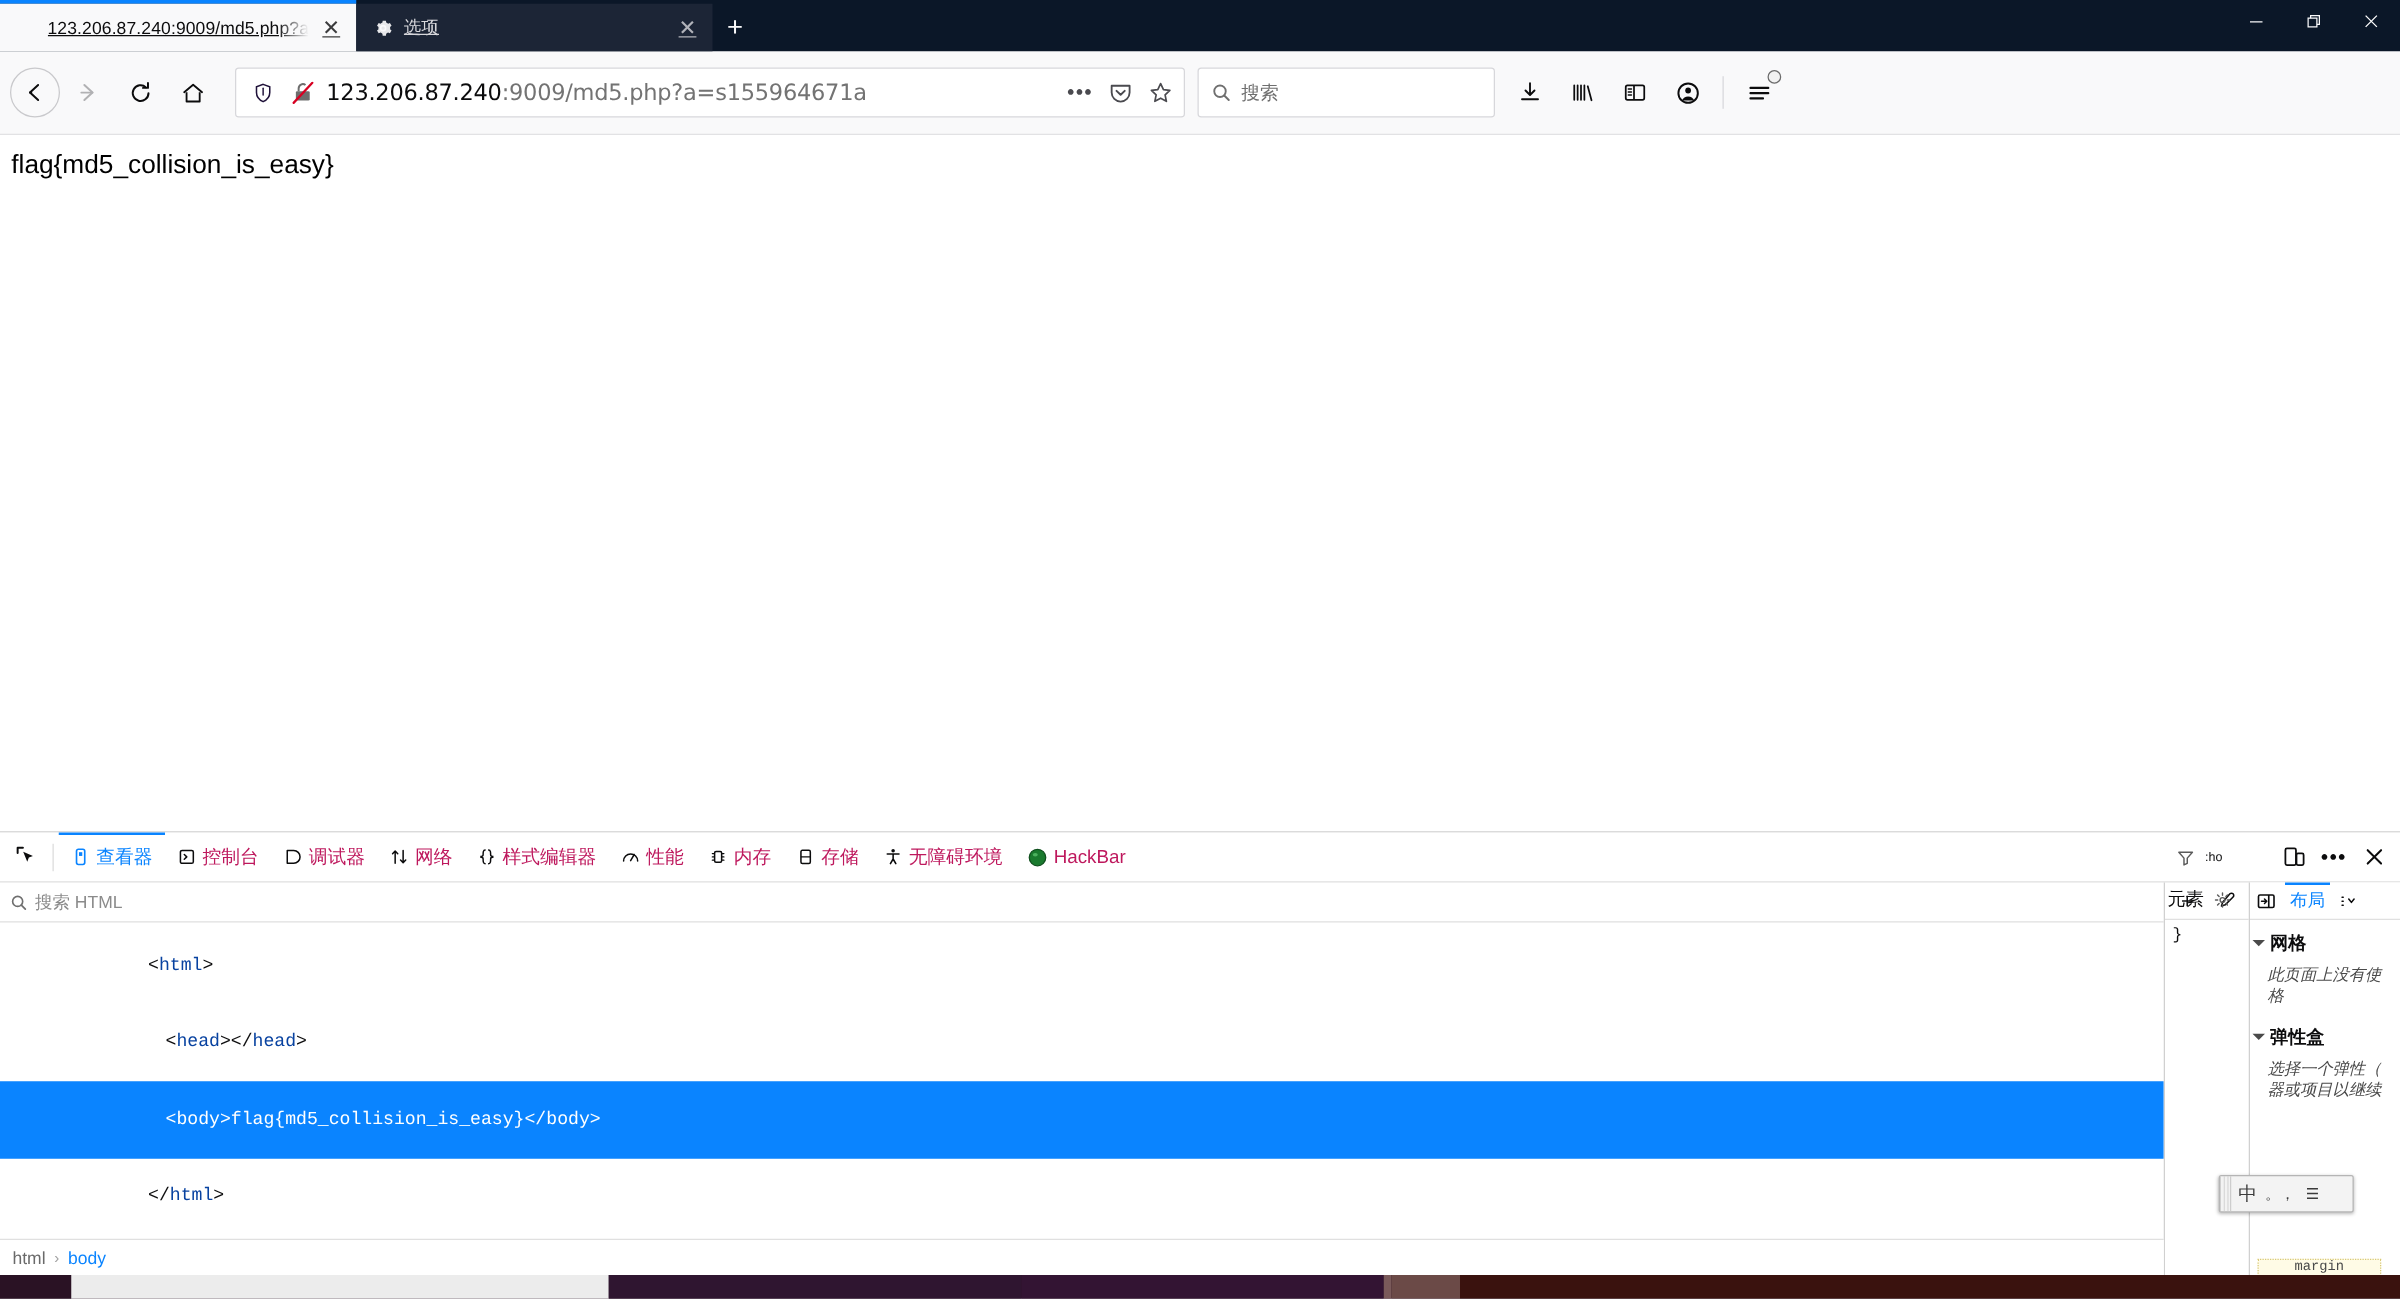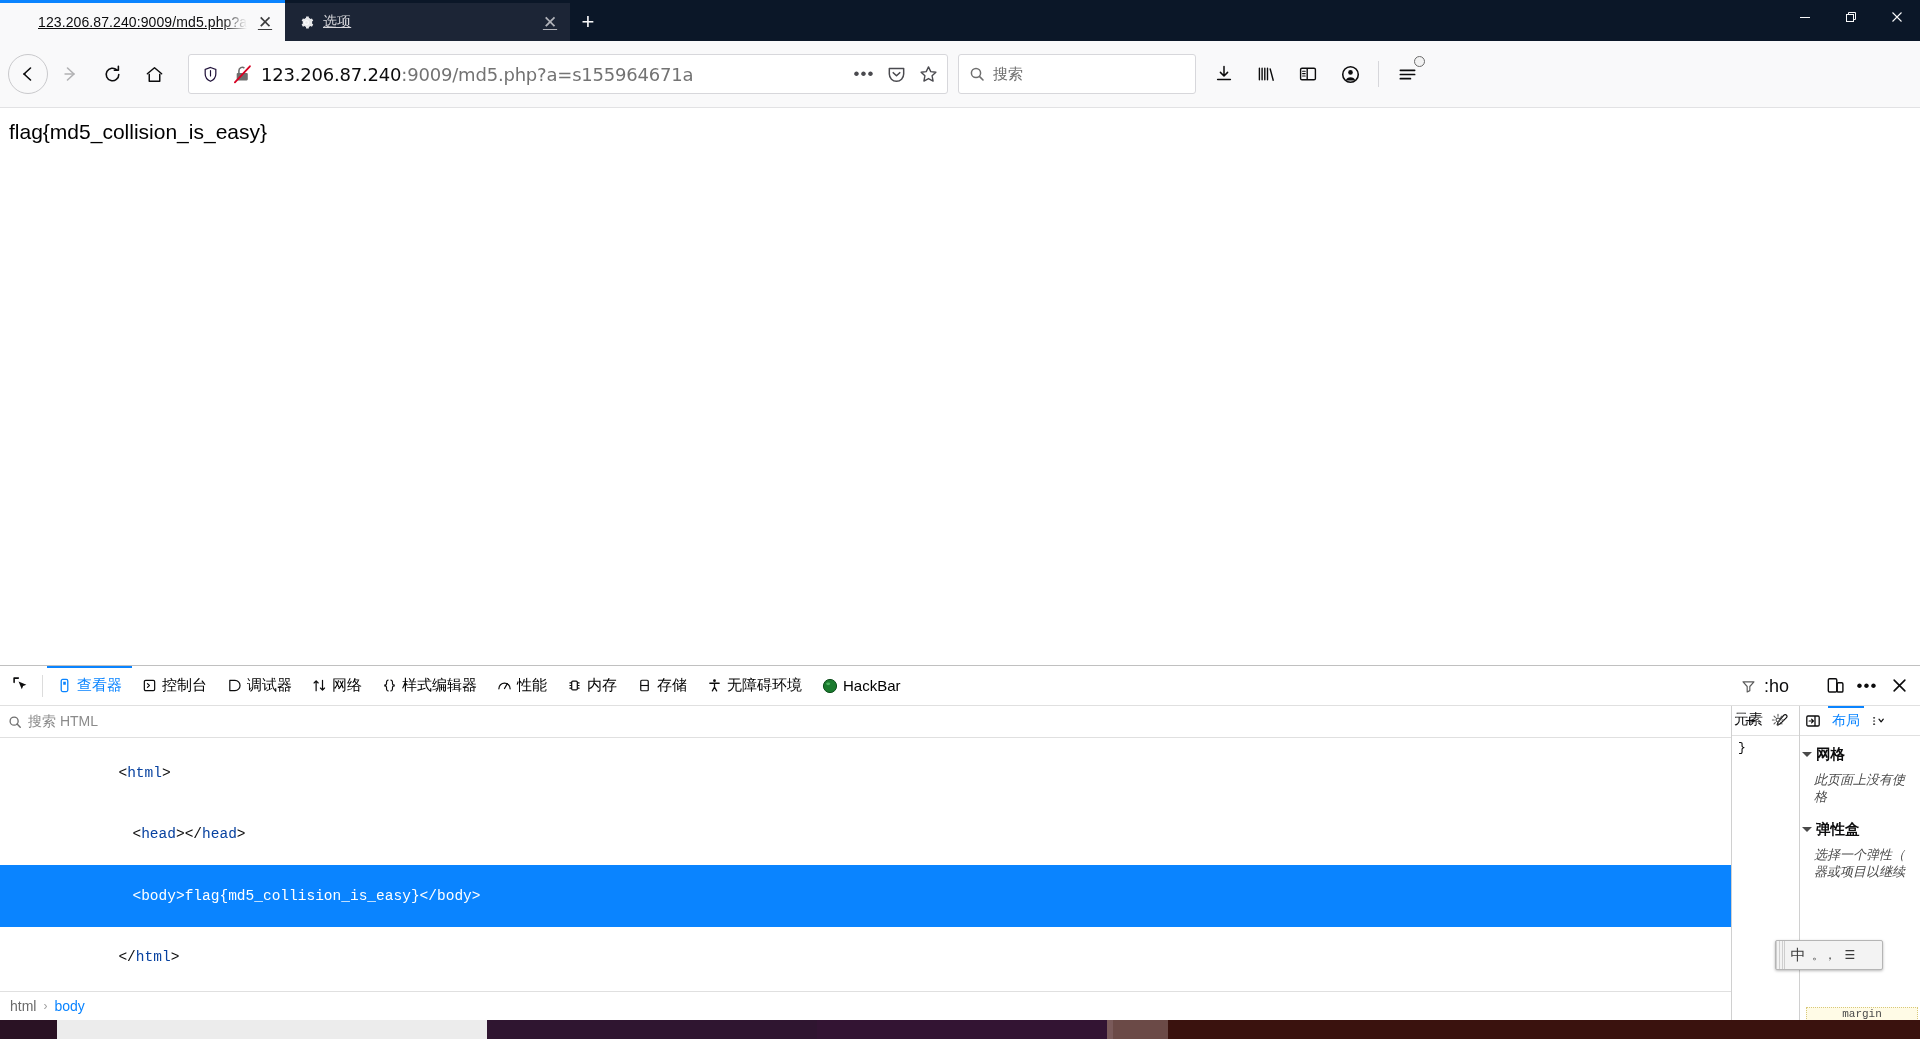--- a/index.html
+++ b/index.html
@@ -98,21 +98,21 @@
     border-bottom: 1px solid #e0e0e0; padding-left: 4px; flex: none;
   }
   .dt-picker {
     width: 34px; height: 34px; display: flex; align-items: center; justify-content: center;
     cursor: pointer; color: #0c0c0d;
   }
   .dt-sep { width: 1px; height: 22px; background: #dcdcdc; margin: 0 4px; }
   .dt-tabs { display: flex; align-items: stretch; height: 40px; }
   .dt-tab {
     display: flex; align-items: center; gap: 5px; padding: 0 10px;
-    font-size: 15px; color: #000000; cursor: pointer; position: relative;
+    font-size: 15px; color: #be185d; cursor: pointer; position: relative;
     white-space: nowrap;
   }
   .dt-tab.active { color: #0a84ff; }
   .dt-tab.active::before {
     content: ""; position: absolute; left: 0; right: 0; top: 0; height: 2px; background: #0a84ff;
   }
   .dt-tab .ti { display: flex; align-items: center; }
   .dt-right { margin-left: auto; display: flex; align-items: center; padding-right: 6px; gap: 2px;}
   .dt-icobtn {
     width: 30px; height: 30px; display: flex; align-items: center; justify-content: center;
@@ -150,21 +150,21 @@
   
   .dt-mid {
     width: 68px; border-right: 1px solid #d0d0d0; font-size: 13px; color: #0c0c0d;
     display: flex; flex-direction: column; flex: none; position: relative;
   }
   .dt-mid-head {
     height: 30px; display: flex; align-items: center; gap: 4px; padding: 0 4px;
     border-bottom: 1px solid #e0e0e0;
   }
   .dt-mid-body { padding: 4px 6px; font-family: "Liberation Mono", monospace; font-size: 13px; }
-  .filter-chip { font-size: 18px; color: #0c0c0d; }
+  .filter-chip { font-size: 10px; color: #0c0c0d; }
 
   
   .dt-rightpanel {
     width: 120px; display: flex; flex-direction: column; flex: none; background: #fff;
     position: relative;
   }
   .rp-tabs { height: 30px; display: flex; align-items: center; border-bottom: 1px solid #e0e0e0; gap: 2px; padding: 0 2px;}
   .rp-tab { font-size: 14px; color: #0a84ff; padding: 0 6px; cursor: pointer; position: relative; height: 30px; display:flex; align-items:center;}
   .rp-tab.active::before { content:""; position:absolute; left:2px; right:2px; top:0; height:2px; background:#0a84ff;}
   .rp-ico { width: 22px; height: 22px; display:flex; align-items:center; justify-content:center; cursor:pointer;}
@@ -175,21 +175,21 @@
   }
   .rp-note {
     font-size: 13px; color: #4a4a4a; font-style: italic; padding: 2px 4px 6px 14px;
     line-height: 17px;
   }
   .caret { width: 0; height: 0; border-left: 5px solid #4a4a4a; border-top: 4px solid transparent; border-bottom: 4px solid transparent; }
   .caret.down { border-left: 5px solid transparent; border-right: 5px solid transparent; border-top: 5px solid #4a4a4a; border-bottom: none; }
 
   
   .boxmodel {
-    position: absolute; left: 6px; bottom: -1px; width: 112px; height: 14px;
+    position: absolute; left: 6px; bottom: -1px; width: 99px; height: 14px;
     background: #fffbe6; border: 1px dotted #d8c97a;
     font-family: "Liberation Mono", monospace; font-size: 11px; color: #4a4a4a;
     text-align: center; overflow: hidden;
   }
 
   
   .ime {
     position: absolute; background: #f3f3f3; border: 1px solid #b5b5b5;
     box-shadow: 0 1px 3px rgba(0,0,0,.28); display: flex; align-items: center;
     border-radius: 2px;

